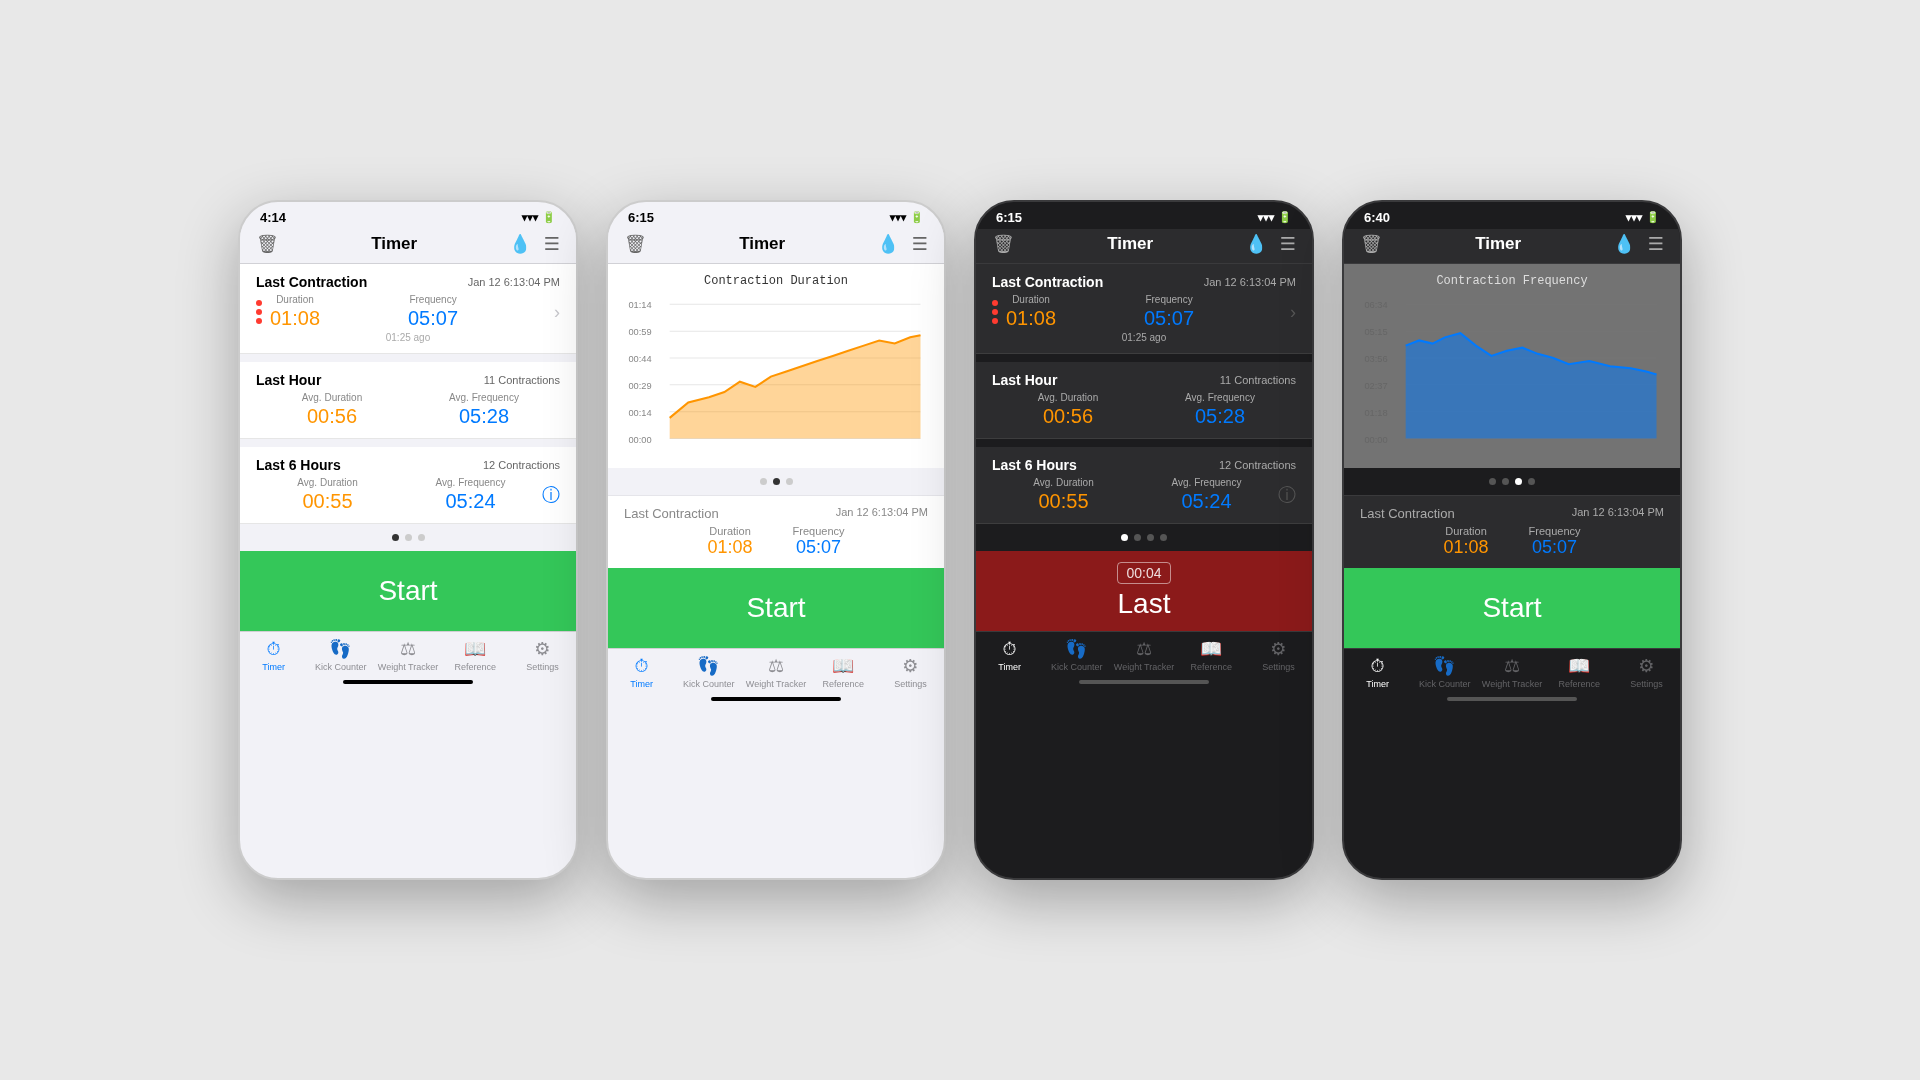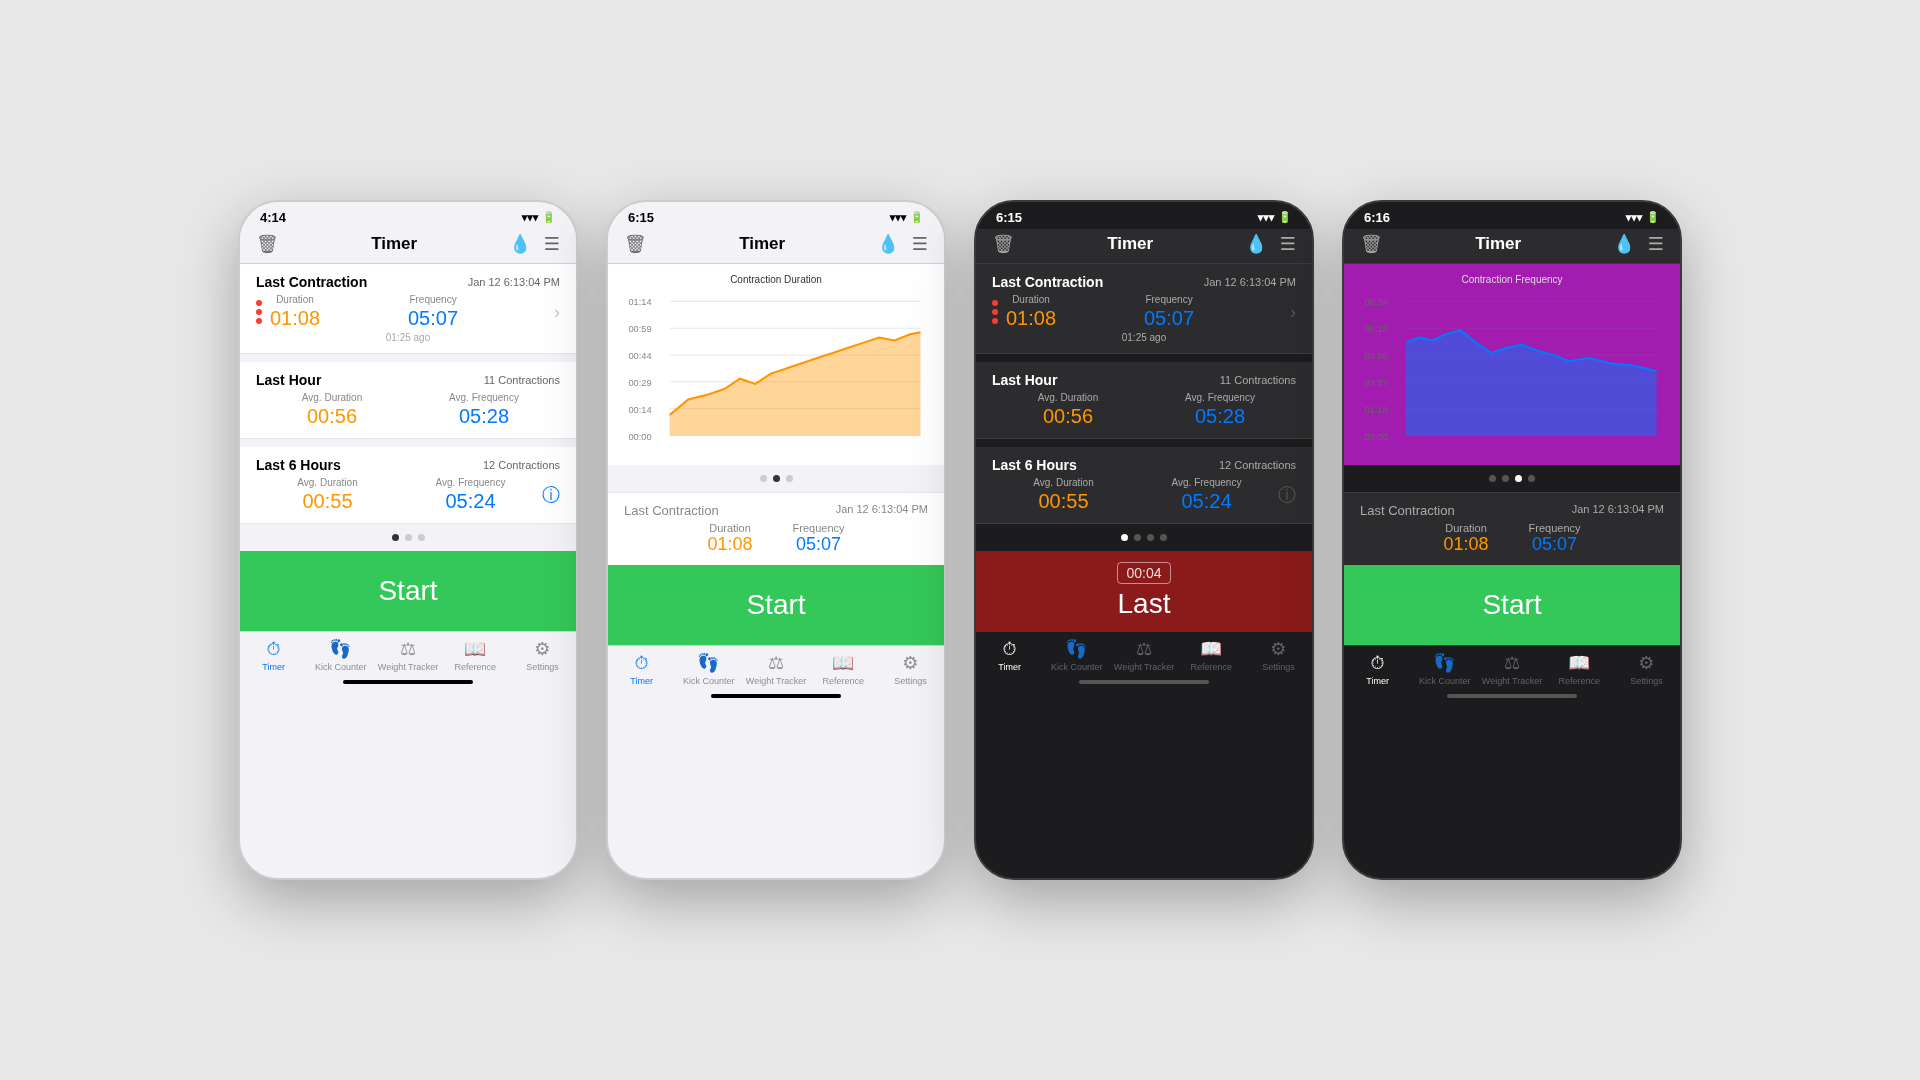--- a/index.html
+++ b/index.html
@@ -196,26 +196,27 @@
       margin: 4px auto 2px;
     }
     .home-indicator-light { background: #000; }
     .home-indicator-dark { background: #555; }
 
     
     .chart-area {
       padding: 10px 16px;
       background: #fff;
     }
-    .chart-area-dark { background: #a21caf; }
+    .chart-area-dark { background: #737373; }
     .chart-title {
       text-align: center;
-      font-size: 10px;
+      font-size: 12px;
       color: #333;
       margin-bottom: 6px;
+      font-family: Liberation Mono, monospace;
     }
     .chart-title-dark { color: #ddd; }
     .chart-svg { width: 100%; height: 160px; }
 
     
     .orange-area { fill: rgba(255,149,0,0.4); }
     .orange-line { stroke: #ff9500; stroke-width: 2; fill: none; }
     .blue-area { fill: rgba(0,122,255,0.5); }
     .blue-line { stroke: #007aff; stroke-width: 2; fill: none; }
     .chart-grid { stroke: rgba(128,128,128,0.2); stroke-width: 1; }
@@ -569,21 +570,21 @@
         <span class="tab-icon">⚙</span>
         <span class="tab-label">Settings</span>
       </div>
     </div>
     <div class="home-indicator home-indicator-dark"></div>
   </div>
 
   <div class="phone phone-dark">
 
     <div class="status-bar status-bar-dark">
-      <span>6:16</span>
+      <span>6:40</span>
       <div class="status-icons">
         <span>▾▾▾</span>
         <span>🔋</span>
       </div>
     </div>
 
     <div class="header header-dark">
       <span class="header-icon header-icon-dark">🗑</span>
       <span class="header-title header-title-dark">Timer</span>
       <div style="display:flex;gap:12px;">

